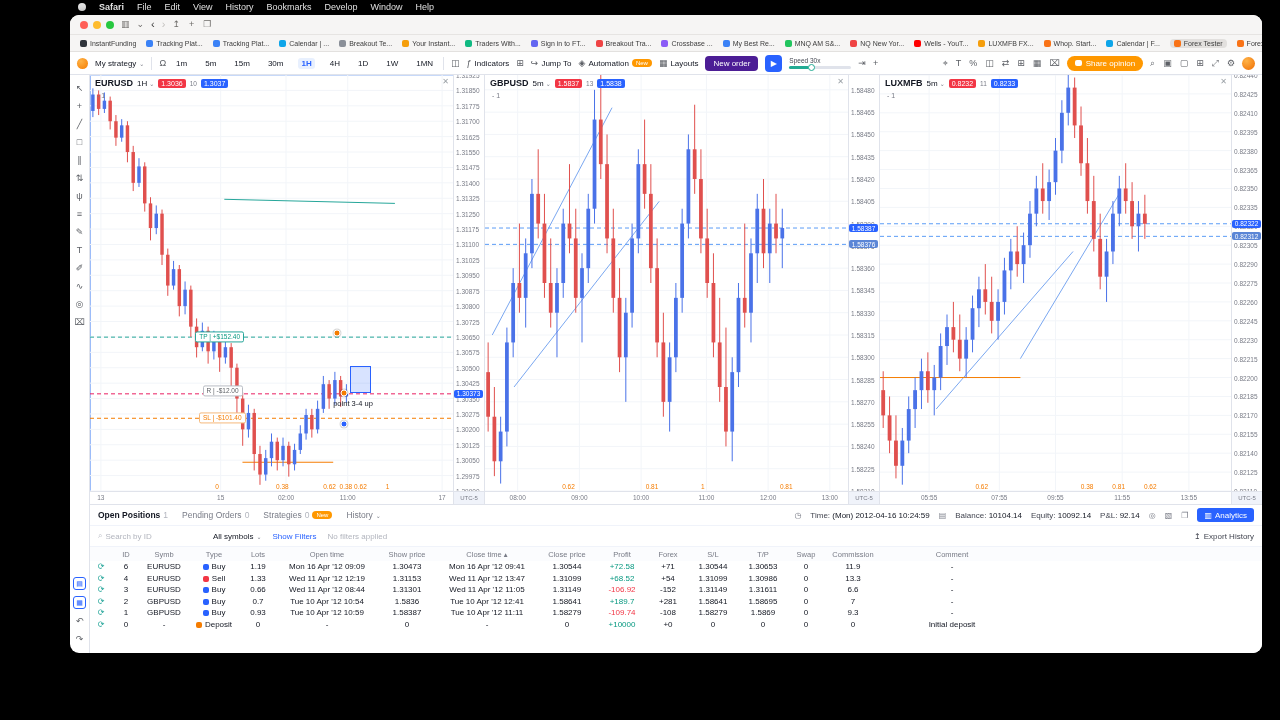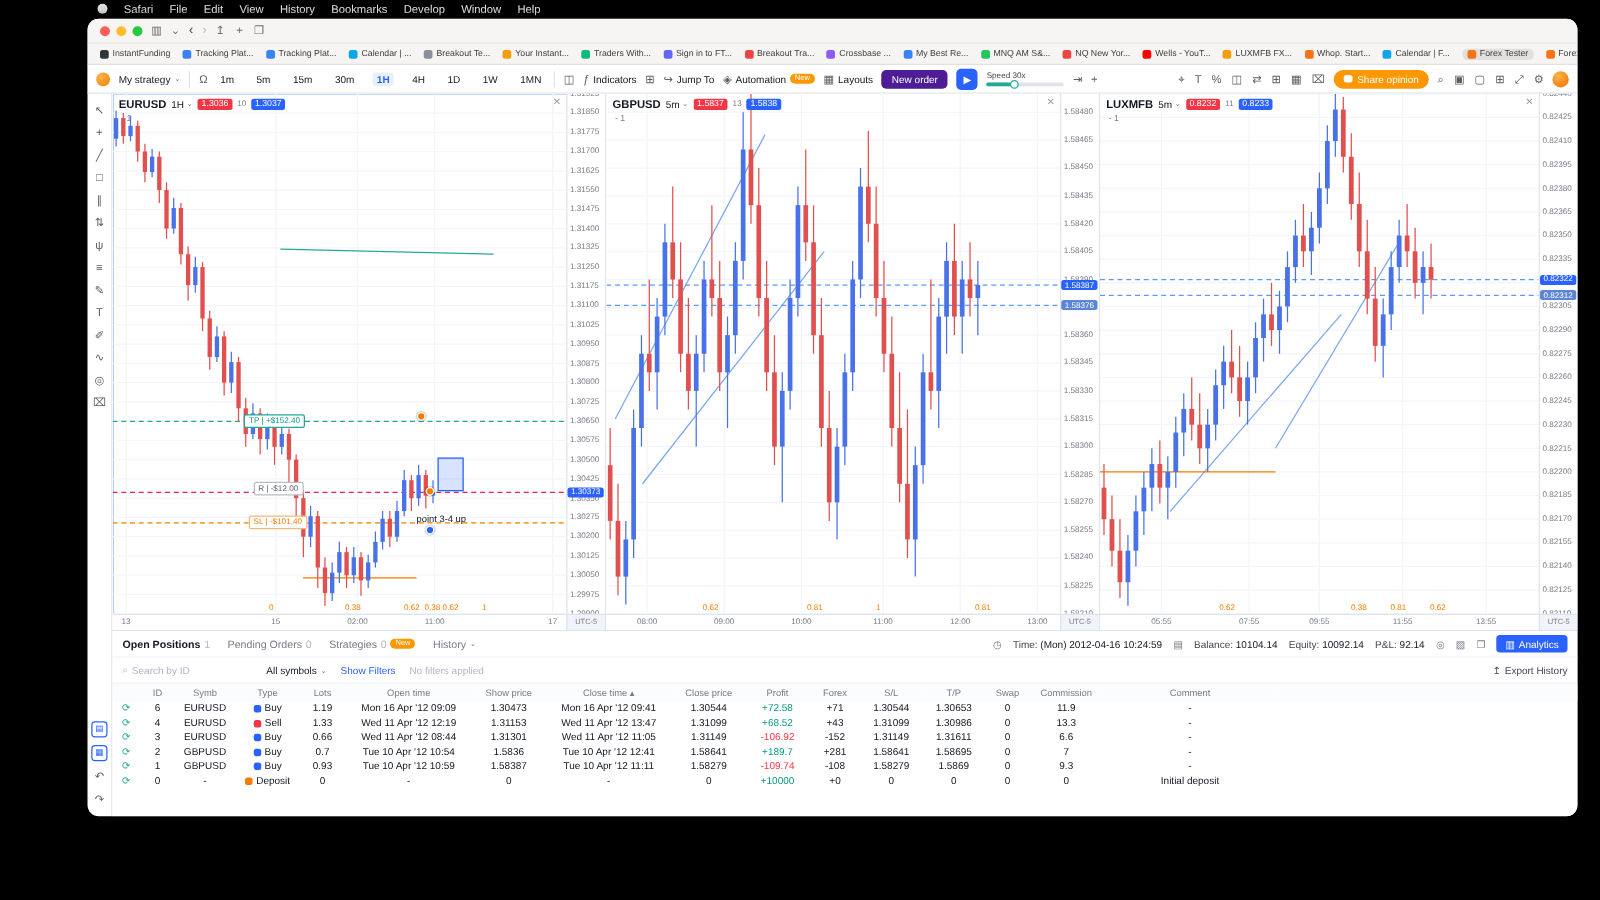--- a/index.html
+++ b/index.html
@@ -1,20 +1,20 @@
 <!DOCTYPE html>
 <html><head>
 <meta charset="utf-8">
 <style>
   *{box-sizing:border-box;margin:0;padding:0}
   html,body{width:1280px;height:720px;overflow:hidden}
   body{background:#000;font-family:"Liberation Sans","DejaVu Sans",sans-serif;position:relative}
   .menubar{position:absolute;top:0;left:78px;height:14px;display:flex;align-items:center;gap:13px;color:#f2f2f2;font-size:9px}
   .apple{width:8px;height:8px;border-radius:50%;background:#e8e8e8;display:inline-block}
-  .mitem.bold{font-weight:normal}
+  .mitem.bold{font-weight:bold}
   .window{position:absolute;left:70px;top:15px;width:1192px;height:638px;background:#fff;border-radius:9px;overflow:hidden;display:flex;flex-direction:column;box-shadow:0 0 14px rgba(0,0,0,.6)}
   
   .safari-bar{height:20px;background:#f6f5f4;border-bottom:1px solid #e6e4e2;display:flex;align-items:center;padding:0 10px;gap:7px;flex:0 0 auto}
   .dot{width:8px;height:8px;border-radius:50%;display:inline-block}
   .traffic{display:flex;gap:5px;align-items:center}
   .sbicon{color:#6e6c69;font-size:9px;line-height:1}
   .sbicon.faded{color:#c4c2bf}
   .urlbox{margin:0 auto;width:430px;height:14px;background:#eceae8;border-radius:5px;display:flex;align-items:center;justify-content:center;gap:4px;font-size:8px;color:#3d3d3d;position:relative}
   .shield{width:7px;height:8px;background:#5a5856;border-radius:2px 2px 3px 3px;display:inline-block}
   .reload{position:absolute;right:5px;color:#6e6c69;font-size:8px}
@@ -470,21 +470,21 @@
               <div class="overlay">
                 <div class="fib-label" style="left: 35%;">0</div>
                 <div class="fib-label" style="left: 53%;">0.38</div>
                 <div class="fib-label" style="left: 66%;">0.62</div>
                 <div class="fib-label" style="left: 70.5%;">0.38</div>
                 <div class="fib-label" style="left: 74.5%;">0.62</div>
                 <div class="fib-label" style="left: 82%;">1</div>
                 <div class="anno box" style="left: 29%; top: 63%; color: rgb(8, 153, 129); border-color: rgb(38, 166, 154);">TP | +$152.40</div>
                 <div class="anno box" style="left: 31%; top: 76%; color: rgb(95, 99, 104); border-color: rgb(184, 188, 196);">R | -$12.00</div>
                 <div class="anno box" style="left: 30%; top: 82.5%; color: rgb(245, 124, 0); border-color: rgb(245, 185, 124);">SL | -$101.40</div>
-                <div class="anno note" style="left: 67%; top: 79%; color: rgb(19, 23, 34); margin-top: 12px;">point 3-4 up</div>
+                <div class="anno note" style="left: 67%; top: 79%; color: rgb(19, 23, 34);">point 3-4 up</div>
                 <div class="marker" style="left: 68%; top: 62%; background: rgb(245, 124, 0);"></div>
                 <div class="marker" style="left: 70%; top: 76.5%; background: rgb(245, 124, 0);"></div>
                 <div class="marker" style="left: 70%; top: 84%; background: rgb(41, 98, 255);"></div>
                 <div class="selbox" style="left: 71.5%; top: 70%; width: 6%; height: 6.5%;"></div>
               </div>
             </div>
           <div class="price-scale">
               <div class="scale-label" style="top: 100%;">1.29900</div>
               <div class="scale-label" style="top: 96.2963%;">1.29975</div>
               <div class="scale-label" style="top: 92.5926%;">1.30050</div>
@@ -1017,21 +1017,21 @@
                 <td><span class="rowic">⟳</span></td>
                 <td>4</td>
                 <td>EURUSD</td>
                 <td><span class="type-ic" style="background: rgb(242, 54, 69);"></span>Sell</td>
                 <td>1.33</td>
                 <td>Wed 11 Apr '12 12:19</td>
                 <td>1.31153</td>
                 <td>Wed 11 Apr '12 13:47</td>
                 <td>1.31099</td>
                 <td class="pos">+68.52</td>
-                <td>+43</td>
+                <td>+54</td>
                 <td>1.31099</td>
                 <td>1.30986</td>
                 <td>0</td>
                 <td>13.3</td>
                 <td>-</td>
                 <td></td>
               </tr>
               <tr>
                 <td><span class="rowic">⟳</span></td>
                 <td>3</td>

